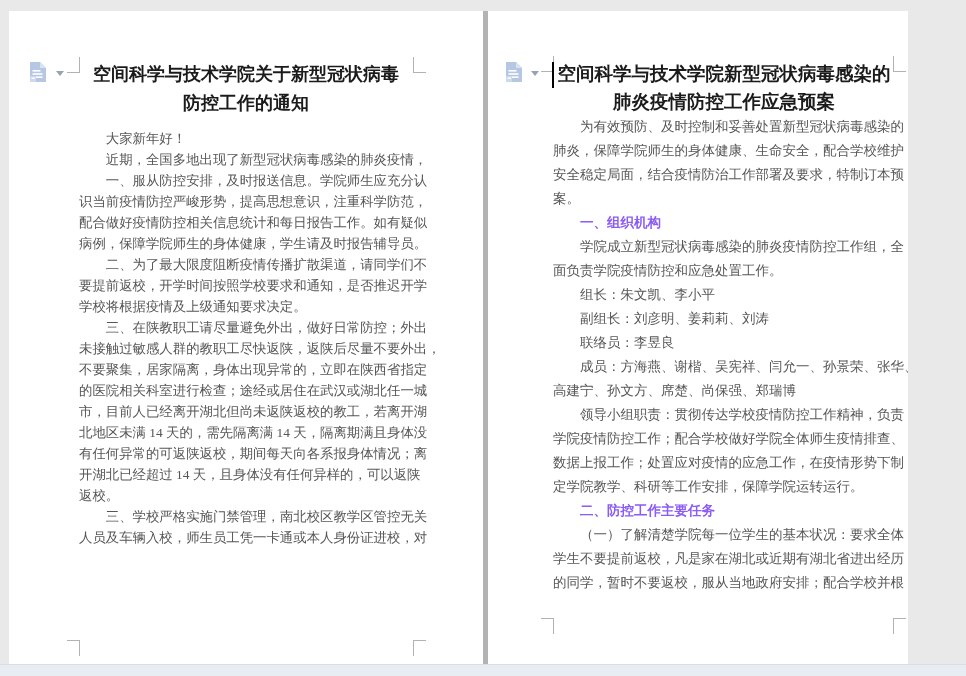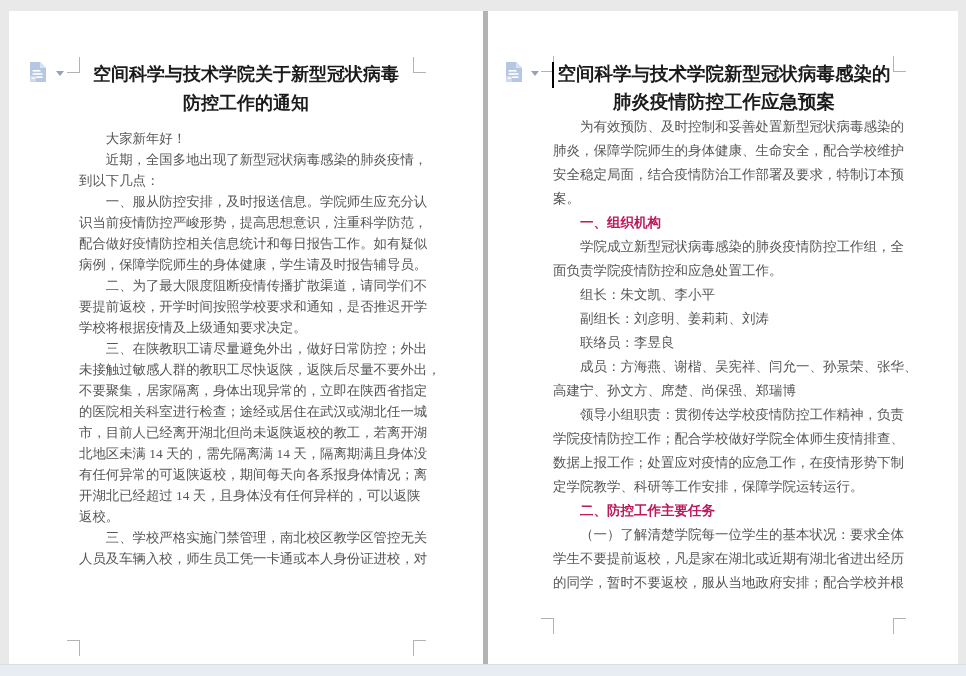--- a/index.html
+++ b/index.html
@@ -3,21 +3,21 @@
 <meta charset="utf-8">
 <style>
   html,body { margin:0; padding:0; }
   .canvas {
     position:relative; width:966px; height:676px;
     background:#e9e9e9; overflow:hidden;
     font-family:"Liberation Serif","DejaVu Serif",serif;
   }
   .page { position:absolute; top:11px; height:653px; background:#ffffff; }
   .page.left  { left:9px;   width:561px;padding-left:20px; }
-  .page.right { left:488px; width:470px; }
+  .page.right { left:488px; width:420px; }
   .separator { position:absolute; left:483px; top:11px; width:5px; height:653px; background:#b3b3b3; }
   .bottom-bar { position:absolute; left:0; top:664px; width:966px; height:12px;
                 background:#e8edf3; border-top:1px solid #d9dee3; }
 
   .page-icon { position:absolute; left:20px; top:51px; }
   .arrow { position:absolute; left:47px; top:60px; width:0; height:0;
            border-left:4px solid transparent; border-right:4px solid transparent;
            border-top:5px solid #96a3b3; }
 
   .mark { position:absolute; width:12px; height:15px; }
@@ -30,21 +30,21 @@
   .page.left  .title { left:70px; top:49px; width:334px; font-size:18px;   line-height:29px; }
   .page.right .title { left:66px; top:49px; width:340px; font-size:18.5px; line-height:28px; }
 
   .cursor { position:absolute; left:64px; top:51px; width:2px; height:26px; background:#000; }
 
   .body { position:absolute; color:#565656; }
   .page.left  .body { left:70px; top:117px; width:334px; font-size:13.4px; line-height:21px; }
   .page.right .body { left:65px; top:104px; width:340px; font-size:13.5px; line-height:24px; }
   .line { white-space:nowrap; }
   .line.indent { text-indent:2em; }
-  .line.bold { font-weight:bold; color:#be185d; }
+  .line.bold { font-weight:bold; color:#8b5cf6; }
 </style>
 </head>
 <body>
 
 <div class="canvas">
 
   <div class="page left">
     <span class="page-icon">
       <svg width="17" height="20" viewBox="0 0 17 20">
         <path d="M1 0 h10 l6 6 v14 h-16 z" fill="#b5c7e3"></path>
@@ -64,21 +64,20 @@
     <span class="mark br" style="left:404px; top:629px;"></span>
 
     <div class="title">
       <div>空间科学与技术学院关于新型冠状病毒</div>
       <div>防控工作的通知</div>
     </div>
 
     <div class="body">
         <div class="line indent">大家新年好！</div>
         <div class="line indent">近期，全国多地出现了新型冠状病毒感染的肺炎疫情，</div>
-        <div class="line">到以下几点：</div>
         <div class="line indent">一、服从防控安排，及时报送信息。学院师生应充分认</div>
         <div class="line">识当前疫情防控严峻形势，提高思想意识，注重科学防范，</div>
         <div class="line">配合做好疫情防控相关信息统计和每日报告工作。如有疑似</div>
         <div class="line">病例，保障学院师生的身体健康，学生请及时报告辅导员。</div>
         <div class="line indent">二、为了最大限度阻断疫情传播扩散渠道，请同学们不</div>
         <div class="line">要提前返校，开学时间按照学校要求和通知，是否推迟开学</div>
         <div class="line">学校将根据疫情及上级通知要求决定。</div>
         <div class="line indent">三、在陕教职工请尽量避免外出，做好日常防控；外出</div>
         <div class="line">未接触过敏感人群的教职工尽快返陕，返陕后尽量不要外出，</div>
         <div class="line">不要聚集，居家隔离，身体出现异常的，立即在陕西省指定</div>

